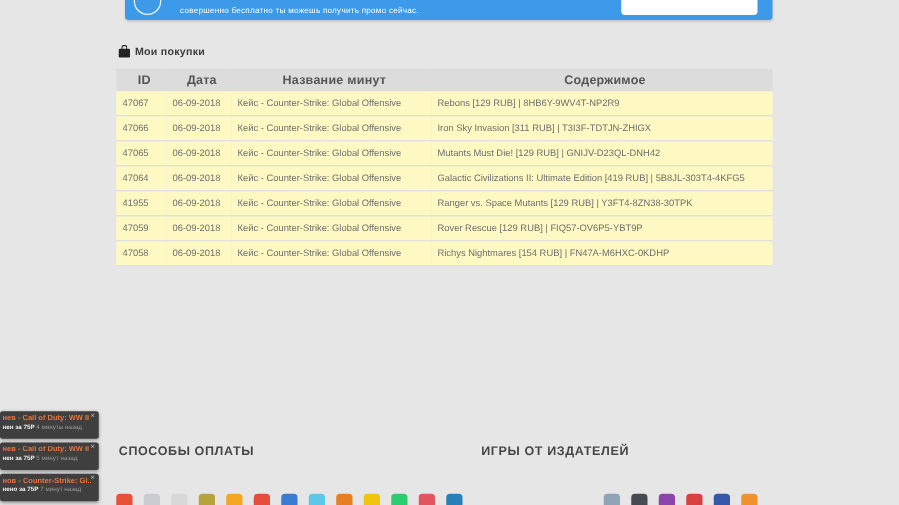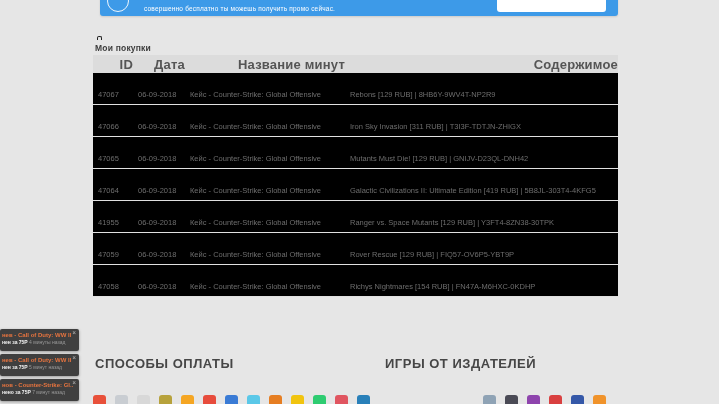--- a/index.html
+++ b/index.html
@@ -25,50 +25,50 @@
     color:#ffffff;font-size:6.5px;letter-spacing:.2px;white-space:nowrap;
   }
   .banner-btn{
     position:absolute;right:12px;top:6px;width:109px;height:26px;
     background:#ffffff;border-radius:3px;border:none;
   }
 
   
   .purchases-head{
     position:absolute;left:95px;top:36px;height:12px;
-    display:flex;align-items:flex-start;gap:4px;flex-direction:column;
+    display:flex;align-items:flex-start;gap:4px;
   }
   .bag-icon{width:9px;height:7px;background:#222;border-radius:1px;position:relative;margin-top:3px;}
   .bag-icon:before{
     content:"";position:absolute;top:-3px;left:2px;width:3px;height:3px;
     border:1px solid #222;border-bottom:none;border-radius:2px 2px 0 0;
   }
   .purchases-title{font-size:8.5px;color:#3c3c3c;font-weight:600;letter-spacing:.2px;}
 
   
   .ptable{
     position:absolute;left:93px;top:55px;width:525px;
     border-collapse:collapse;table-layout:fixed;
   }
   .ptable th{
-    background:#dcdcdc;height:18px;text-align:right;
-    font-size:13px;font-weight:700;color:#555;
+    background:#dcdcdc;height:18px;text-align:center;
+    font-size:10px;font-weight:700;color:#555;
     padding:0 0 0 5px;letter-spacing:.2px;
   }
   .ptable td{
-    background:#000000;height:19px;
+    background:#fef9c3;height:19px;
     border-bottom:1px solid #e0e0e0;
     font-size:7.5px;color:#6e6e6e;
-    padding:12px 0 0 5px;white-space:nowrap;overflow:hidden;
+    padding:0 0 0 5px;white-space:nowrap;overflow:hidden;
   }
 
   
   .foot-title{
     position:absolute;top:356px;
-    font-size:13px;font-weight:700;color:#464646;letter-spacing:.5px;
+    font-size:10px;font-weight:700;color:#464646;letter-spacing:.5px;
   }
   #payments-title{left:95px;}
   #publishers-title{left:385px;}
 
   
   .icon-row{position:absolute;top:395px;display:flex;gap:9px;}
   #payment-icons{left:93px;}
   #publisher-icons{left:483px;}
   .picon{width:13px;height:13px;border-radius:3px;flex:0 0 auto;}
 

